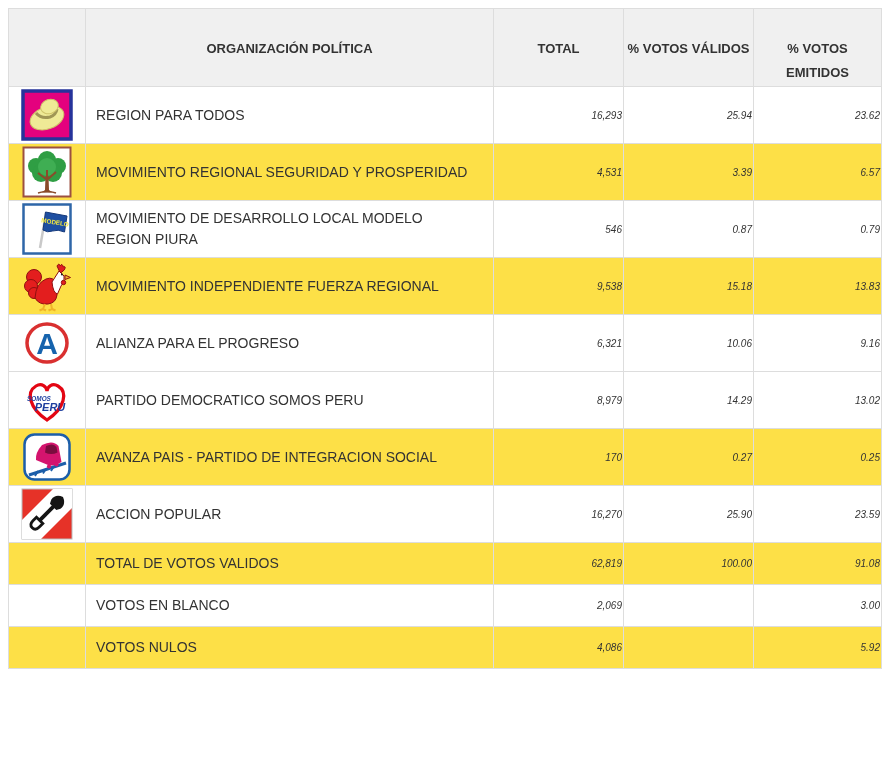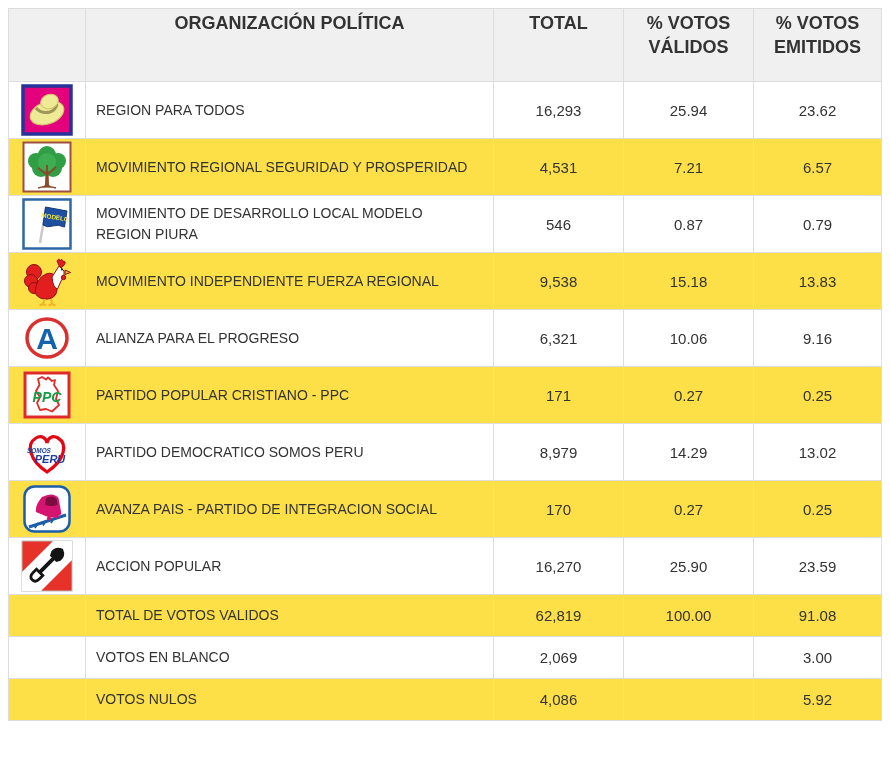--- a/index.html
+++ b/index.html
@@ -7,34 +7,34 @@
        font-family:"Liberation Sans","DejaVu Sans",sans-serif;color:#333333;}
   .table-wrap{margin:8px;}
   table{border-collapse:collapse;table-layout:fixed;width:873px;}
   col.c-icon{width:77px;}
   col.c-org{width:408px;}
   col.c-total{width:130px;}
   col.c-val{width:130px;}
   col.c-emi{width:128px;}
   th,td{border:1px solid #dddddd;box-sizing:border-box;}
   thead th{
-    background:#f0f0f0;color:#333333;font-size:18px;font-weight:bold;
-    vertical-align:top;padding-top:2px;line-height:24px;text-align:center;
+    background:#f0f0f0;color:#333333;font-size:13px;font-weight:bold;
+    vertical-align:top;padding-top:28px;line-height:24px;text-align:center;
   }
   thead tr{height:73px;}
   tr.party{height:57px;}
   tr.summary{height:42px;}
   tr.striped{background:#fde047;}
   td.icon-cell{text-align:center;vertical-align:middle;padding:2px 0;}
   td.icon-cell svg{display:block;margin:0 auto;}
   td.name-cell{
     text-align:left;vertical-align:middle;
     padding:6px 24px 6px 10px;font-size:14px;line-height:21px;
   }
-  td.num-cell{text-align:center;vertical-align:middle;font-size:15px;}
+  td.num-cell{text-align:right;vertical-align:middle;font-size:10px;font-style:italic;}
 </style>
 </head>
 <body>
 
 <div class="table-wrap">
   <table>
     <colgroup>
       <col class="c-icon">
         <col class="c-org">
         <col class="c-total">
@@ -75,21 +75,21 @@
                   <circle cx="19" cy="27" r="9"></circle>
                   <circle cx="31" cy="27" r="9"></circle>
                   <circle cx="25" cy="21" r="9" fill="#3fae53"></circle>
                 </g>
                 <path d="M23.5 30 L23 44 L19.5 46.5 L30.5 46.5 L27 44 L26.5 30 Z" fill="#8a4b2a"></path>
                 <path d="M24 33 L16 27 M26 33 L34 26 M25 31 L25 24" stroke="#8a4b2a" stroke-width="2" fill="none"></path>
                 <path d="M16 47 q9 -3 18 0" stroke="#8a4b2a" stroke-width="1.5" fill="none"></path>
               </svg></span></td>
     <td class="name-cell">MOVIMIENTO REGIONAL SEGURIDAD Y PROSPERIDAD</td>
     <td class="num-cell">4,531</td>
-    <td class="num-cell">7.21</td>
+    <td class="num-cell">3.39</td>
     <td class="num-cell">6.57</td>
   </tr>
         <tr class="party">
     <td class="icon-cell"><span><svg width="50" height="52" viewBox="0 0 50 52">
                 <rect x="1.5" y="1.5" width="47" height="49" fill="#ffffff" stroke="#2e66a8" stroke-width="2.5"></rect>
                 <path d="M18 45 L24 10" stroke="#c9c9c9" stroke-width="2.5"></path>
                 <path d="M23.5 9 L45 13 L42.5 29 Q36 26 30.5 28 Q25.5 30 21 27 Z" fill="#1e4fa1" stroke="#14387a" stroke-width="1"></path>
                 <text x="33" y="21.5" text-anchor="middle" font-size="6.3" font-weight="bold" fill="#f3e83e" transform="rotate(9 33 20)" font-family="Liberation Sans, DejaVu Sans, sans-serif">MODELO</text>
               </svg></span></td>
     <td class="name-cell">MOVIMIENTO DE DESARROLLO LOCAL MODELO REGION PIURA</td>
@@ -119,31 +119,20 @@
   </tr>
         <tr class="party">
     <td class="icon-cell"><span><svg width="52" height="48" viewBox="0 0 52 48">
                 <ellipse cx="26" cy="24" rx="20" ry="19" fill="#ffffff" stroke="#d93030" stroke-width="3.5"></ellipse>
                 <text x="26" y="34.5" text-anchor="middle" font-size="30" font-weight="bold" fill="#1663ad" font-family="Liberation Sans, DejaVu Sans, sans-serif">A</text>
               </svg></span></td>
     <td class="name-cell">ALIANZA PARA EL PROGRESO</td>
     <td class="num-cell">6,321</td>
     <td class="num-cell">10.06</td>
     <td class="num-cell">9.16</td>
-  </tr>
-        <tr class="party striped">
-    <td class="icon-cell"><span><svg width="50" height="52" viewBox="0 0 50 52">
-                <rect x="3" y="4" width="44" height="44" fill="#ffffff" stroke="#e02a2a" stroke-width="3"></rect>
-                <path d="M20 8 L24 10.5 L26 8.5 L30 12 L33 11 L32 16 L36 22 L34 30 L37 36 L30 42.5 L24 40 L18 41 L15 34 L18 28 L14 22 L17.5 16 L16 10 Z" fill="none" stroke="#e02a2a" stroke-width="1.8" stroke-linejoin="round"></path>
-                <text x="25" y="33" text-anchor="middle" font-size="14" font-weight="bold" font-style="italic" fill="#169c46" font-family="Liberation Sans, DejaVu Sans, sans-serif">PPC</text>
-              </svg></span></td>
-    <td class="name-cell">PARTIDO POPULAR CRISTIANO - PPC</td>
-    <td class="num-cell">171</td>
-    <td class="num-cell">0.27</td>
-    <td class="num-cell">0.25</td>
   </tr>
         <tr class="party">
     <td class="icon-cell"><span><svg width="52" height="50" viewBox="0 0 52 50">
                 <path d="M26 45 C 8 33, 5 17, 15 11 C 21 7.5, 25.5 12, 26 16 C 26.5 12, 31 7.5, 37 11 C 47 17, 44 33, 26 45 Z" fill="#ffffff" stroke="#e30613" stroke-width="3.2"></path>
                 <text x="18" y="26" text-anchor="middle" font-size="6.4" font-weight="bold" font-style="italic" fill="#1d3e9e" font-family="Liberation Sans, DejaVu Sans, sans-serif">SOMOS</text>
                 <text x="29" y="35.5" text-anchor="middle" font-size="11" font-weight="bold" font-style="italic" fill="#1d3e9e" font-family="Liberation Sans, DejaVu Sans, sans-serif">PERU</text>
               </svg></span></td>
     <td class="name-cell">PARTIDO DEMOCRATICO SOMOS PERU</td>
     <td class="num-cell">8,979</td>
     <td class="num-cell">14.29</td>

